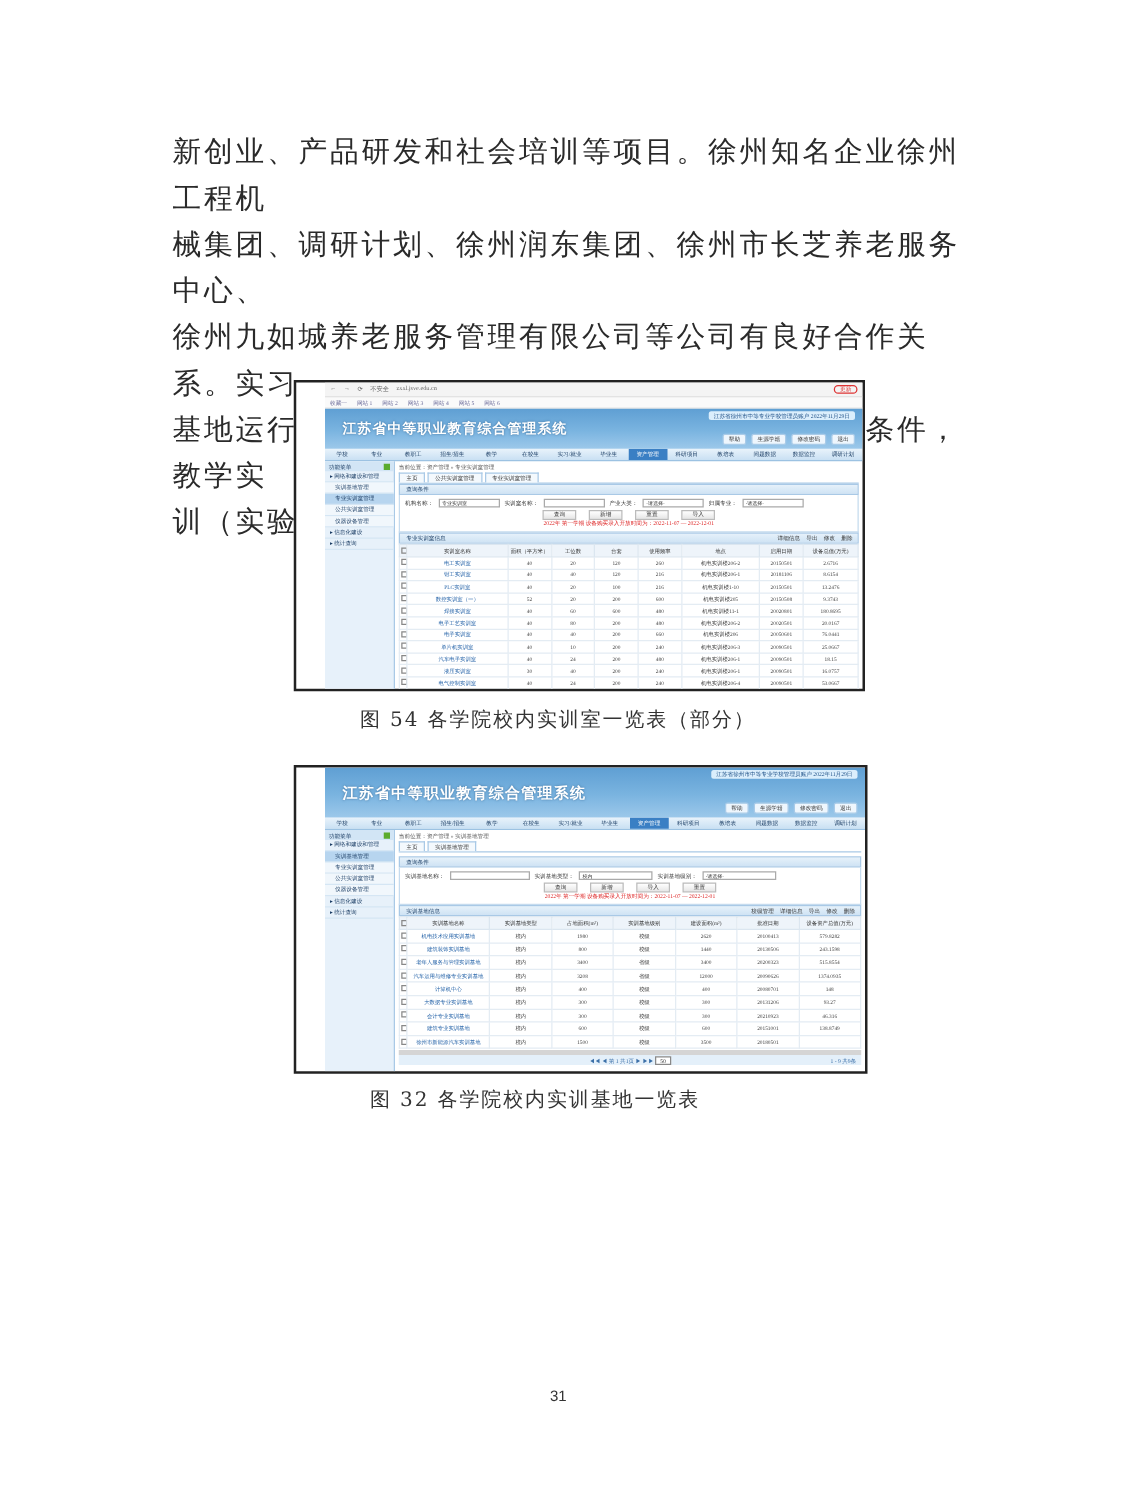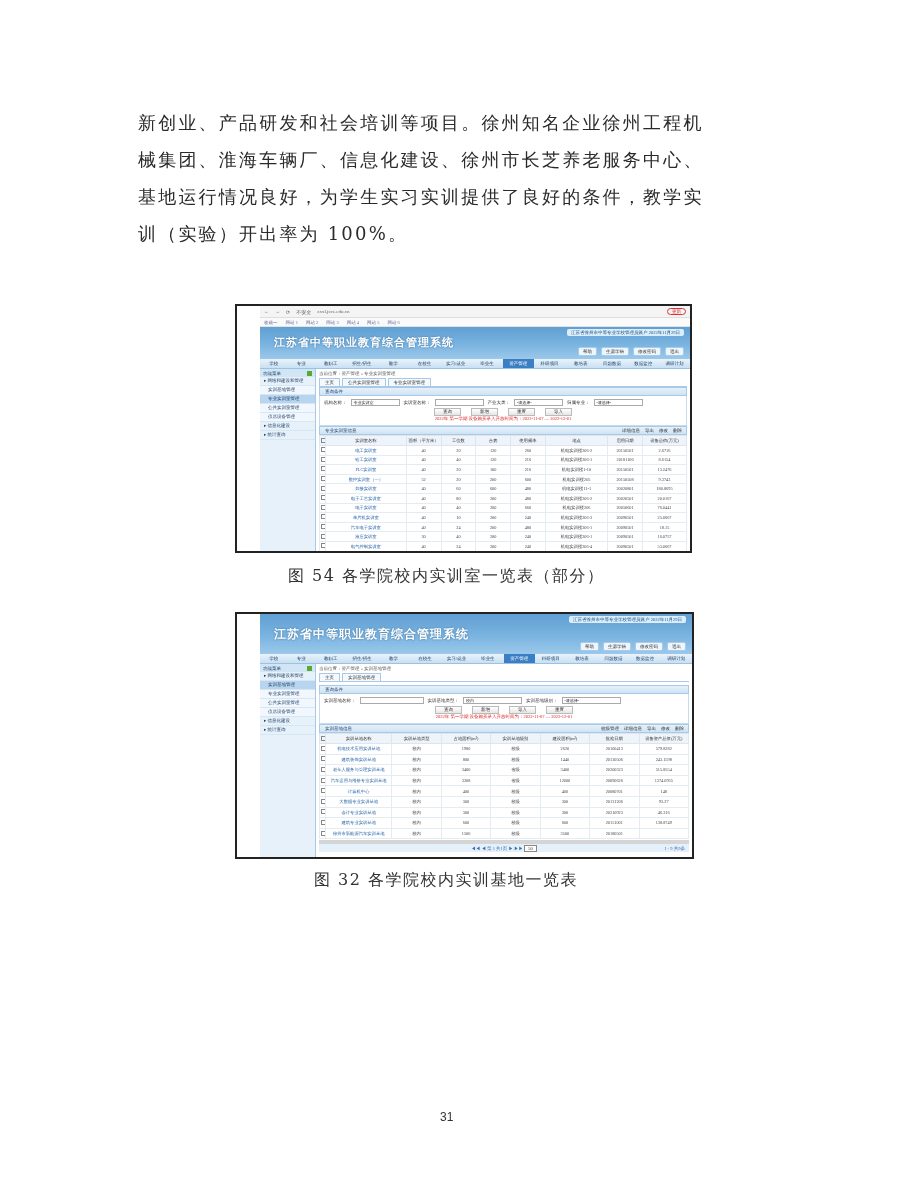--- a/index.html
+++ b/index.html
@@ -1,17 +1,17 @@
 <!DOCTYPE html>
 <html><head>
 <meta charset="utf-8">
 <style>
   html,body{margin:0;padding:0;background:#fff;}
   body{width:900px;height:1198px;position:relative;overflow:hidden;font-family:"DejaVu Serif","Liberation Serif",serif;color:#222;}
-  .para{position:absolute;left:138px;top:104px;width:640px;font-size:18px;line-height:37px;letter-spacing:2.2px;color:#2a2a2a;}
+  .para{position:absolute;left:138px;top:104px;width:640px;font-size:23px;line-height:37px;letter-spacing:2.2px;color:#2a2a2a;}
   .para p{margin:0;}
   .caption{position:absolute;font-size:16px;letter-spacing:1.5px;color:#333;}
   .pagenum{position:absolute;left:440px;top:1110px;font-family:"Liberation Sans",sans-serif;font-size:12px;color:#333;}
 
   
   .shot{position:absolute;border:2px solid #222;background:#fff;overflow:hidden;font-family:Liberation Serif, serif;padding-left:23px;}
   .shot1{left:235px;top:304px;width:430px;height:245px;}
   .shot2{left:235px;top:612px;width:432px;height:243px;}
 
   .browserbar{height:11px;background:#f4f4f4;border-bottom:1px solid #ddd;display:flex;align-items:center;font-size:5px;color:#666;padding:0 4px;gap:6px;}
@@ -63,21 +63,22 @@
   .cb{display:inline-block;width:3px;height:3px;border:1px solid #888;}
   .scrollbar{height:4px;background:#d5d5d5;margin-top:1px;}
   .pager{height:8px;background:#e4f0fa;font-size:4.5px;color:#3a6fa8;display:flex;align-items:center;justify-content:center;position:relative;}
   .pager .sum{position:absolute;right:4px;}
 </style>
 </head>
 <body>
 
 <div class="para">
   <p>新创业、产品研发和社会培训等项目。徐州知名企业徐州工程机</p>
-  <p>械集团、淮海车辆厂、信息化建设、徐州市长芝养老服务中心、</p>
+  <p>械集团、调研计划、徐州润东集团、徐州市长芝养老服务中心、</p>
+  <p>徐州九如城养老服务管理有限公司等公司有良好合作关系。实习</p>
   <p>基地运行情况良好，为学生实习实训提供了良好的条件，教学实</p>
   <p>训（实验）开出率为 100%。</p>
 </div>
 
 <div class="shot shot1">
   <div class="browserbar">
     <span>←</span>
     <span>→</span>
     <span>⟳</span>
     <span>不安全</span>
@@ -533,15 +534,15 @@
       <div class="scrollbar"></div>
       <div class="pager">
         <span>◀◀ ◀ 第 1 共1页 ▶ ▶▶</span>
         &nbsp;<span style="border:1px solid #888;background:#fff;padding:0 3px;color:#333;">50</span>
         <span class="sum">1 - 9  共9条</span>
       </div>
     </div>
   </div>
 </div>
 
-<div class="caption" style="left:314px;top:870px;">图 32    各学院校内实训基地一览表</div>
+<div class="caption" style="left:296px;top:870px;">图 32    各学院校内实训基地一览表</div>
 
 <div class="pagenum">31</div>
 
 </body></html>

